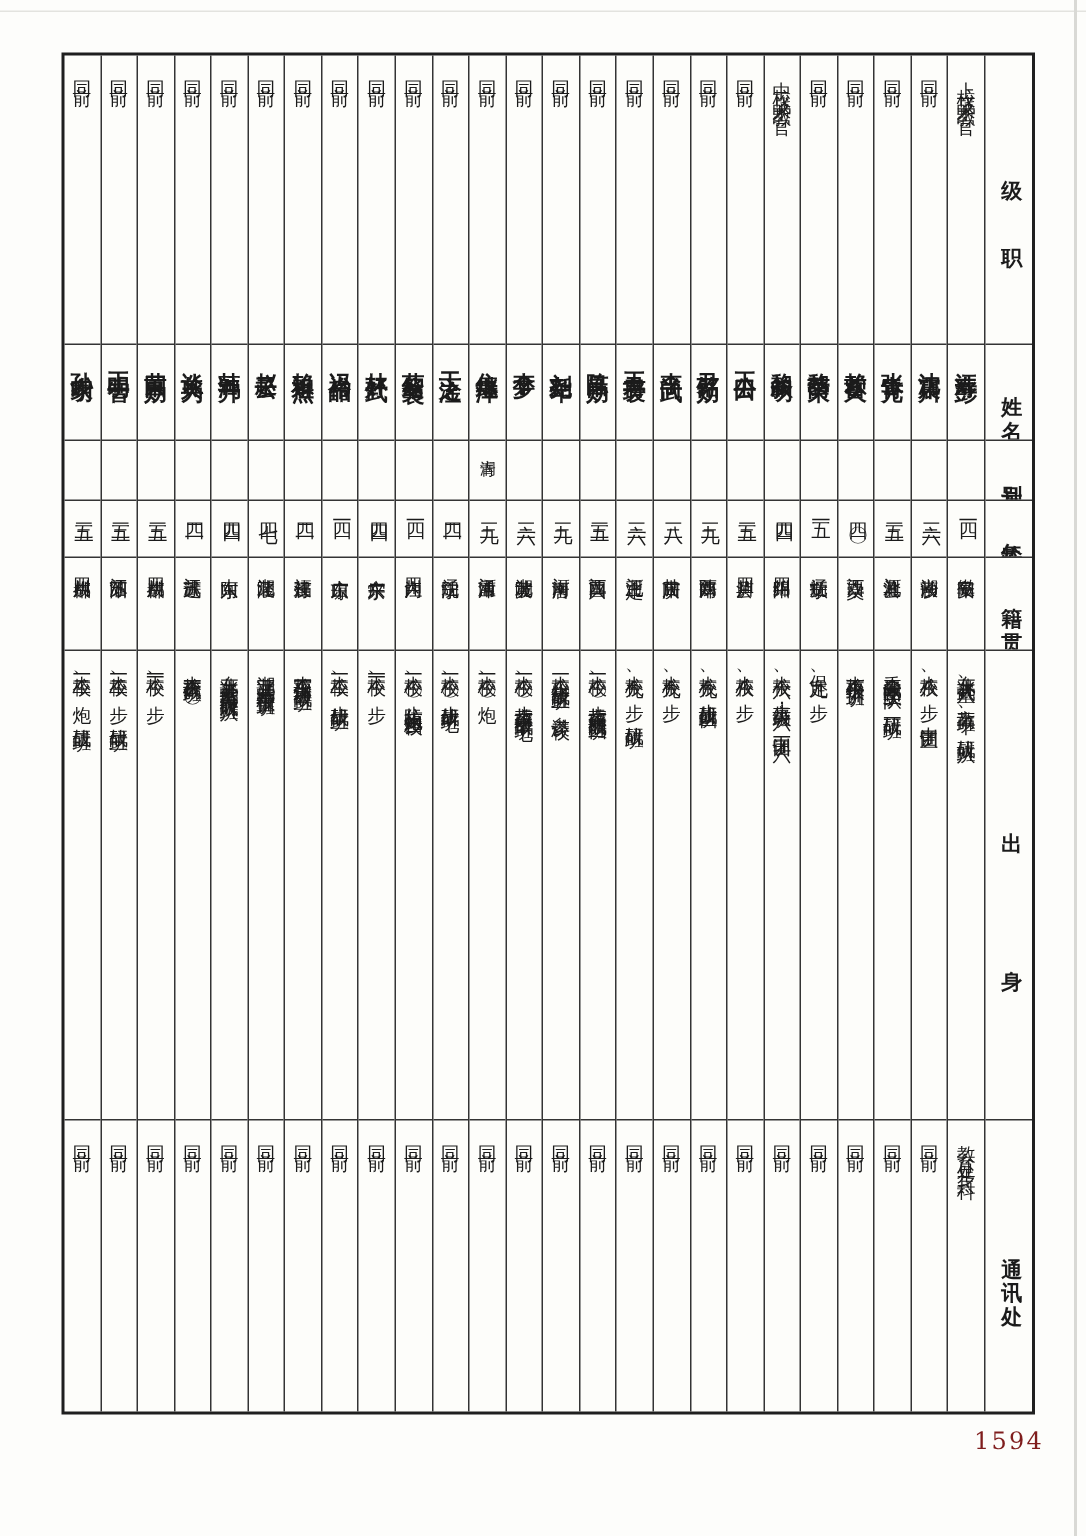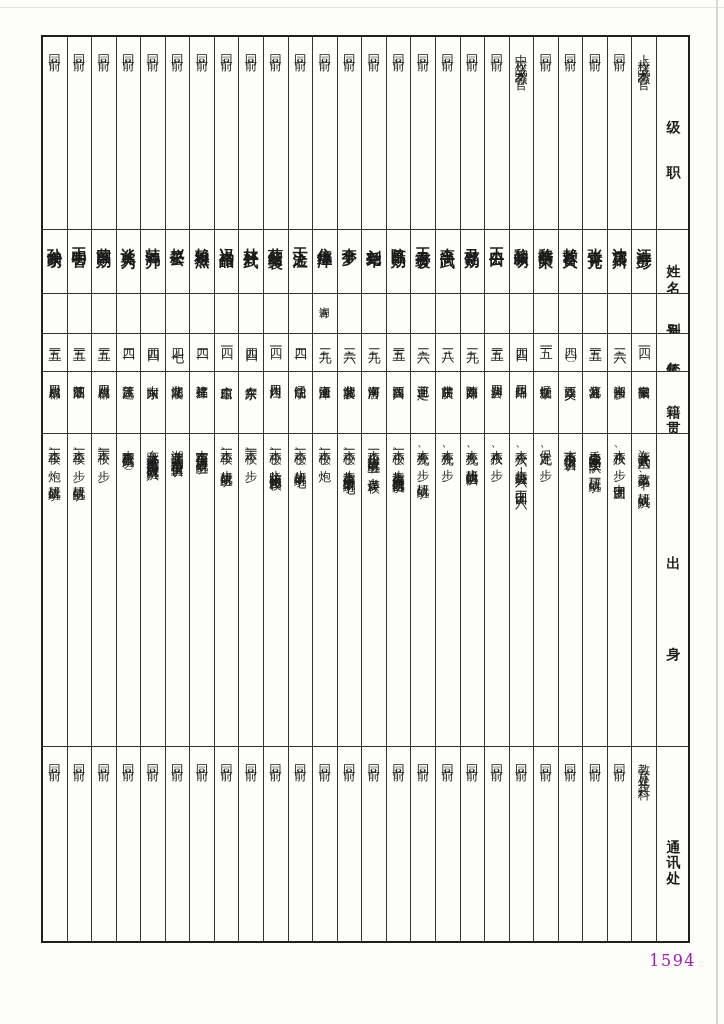--- a/index.html
+++ b/index.html
@@ -44,21 +44,21 @@
 
   .header-col .cell{
     line-height:28px;text-align:center;padding-top:0;
     font-size:14px;font-weight:bold;letter-spacing:0.08em;
   }
 
   .page-number{
     position:absolute;left:640px;top:951px;width:56px;
     text-align:right;
     font-family:"DejaVu Serif",serif;
-    font-size:16px;letter-spacing:1.5px;color:#a21caf;
+    font-size:16px;letter-spacing:1.5px;color:#7f1d1d;
   }
 </style>
 </head>
 <body>
 
 <div class="scan-edge-top"></div>
 <div class="scan-edge-right"></div>
 
 <div class="roster" id="roster">
     <div class="col header-col">

